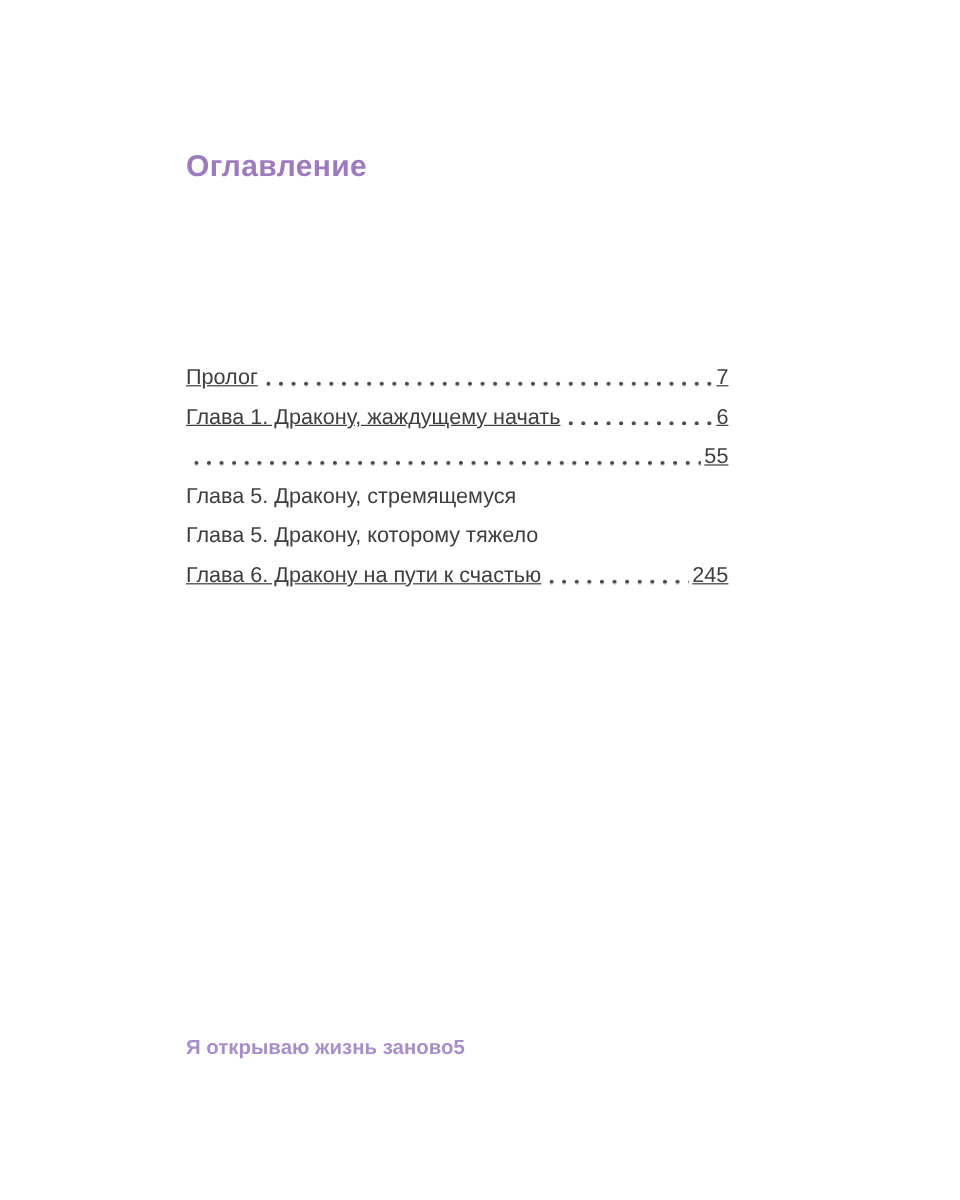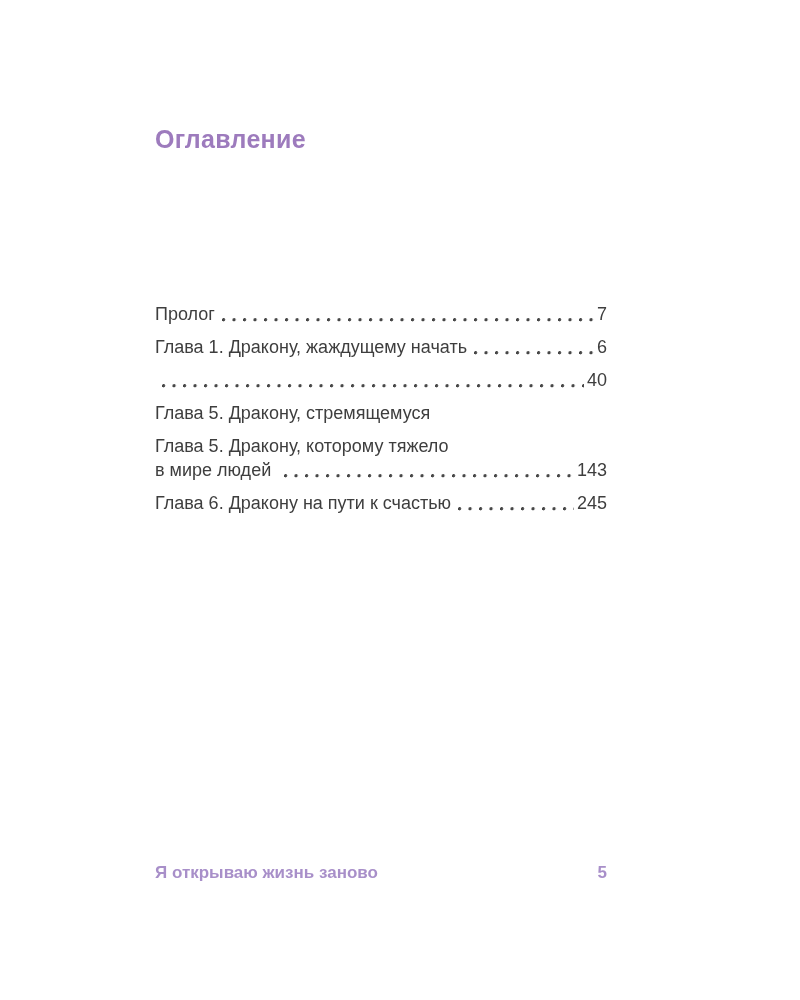--- a/index.html
+++ b/index.html
@@ -31,20 +31,21 @@
     width: 452px;
     color: #3e3e3e;
     font-size: 18px;
     line-height: 24px;
   }
   .entry { margin-bottom: 9px; }
   .row {
     display: flex;
     align-items: flex-end;
     width: 100%;
+    text-decoration: underline;
   }
   .label { white-space: nowrap; }
   .leader {
     flex: 1 1 auto;
     height: 4px;
     margin: 0 3px 4px 7px;
     background-image: radial-gradient(circle at 1.6px 1.8px, #474747 1.4px, rgba(0,0,0,0) 1.9px);
     background-size: 10.5px 4px;
     background-repeat: repeat-x;
     background-position: left bottom;
@@ -55,27 +56,25 @@
   .pnum {
     white-space: nowrap;
     flex: 0 0 auto;
   }
   .footer {
     position: absolute;
     left: 155px;
     top: 861px;
     width: 452px;
     display: flex;
-    justify-content: space-between;
     align-items: baseline;
     color: #a88fc9;
     font-size: 17px;
     line-height: 24px;
     font-weight: 600;
-    gap: 35px;
   }
   .footer .page-number { font-weight: 600; }
 </style>
 </head>
 <body>
 
 <div class="page">
 
   <h1 class="title">Оглавление</h1>
 
@@ -93,35 +92,30 @@
       <div class="row">
         <span class="label">Глава 1. Дракону, жаждущему начать</span>
         <span class="leader"></span>
         <span class="pnum">6</span>
       </div>
     </div>
 
     <div class="entry">
       <div class="row">
         <span class="leader"></span>
-        <span class="pnum">40</span>
+        <span class="pnum">55</span>
       </div>
     </div>
 
     <div class="entry">
       <div class="wrap-line">Глава 5. Дракону, стремящемуся</div>
     </div>
 
     <div class="entry">
       <div class="wrap-line">Глава 5. Дракону, которому тяжело</div>
-      <div class="row">
-        <span class="label">в мире людей</span>
-        <span class="leader wide"></span>
-        <span class="pnum">143</span>
-      </div>
     </div>
 
     <div class="entry">
       <div class="row">
         <span class="label">Глава 6. Дракону на пути к счастью</span>
         <span class="leader"></span>
         <span class="pnum">245</span>
       </div>
     </div>
 

